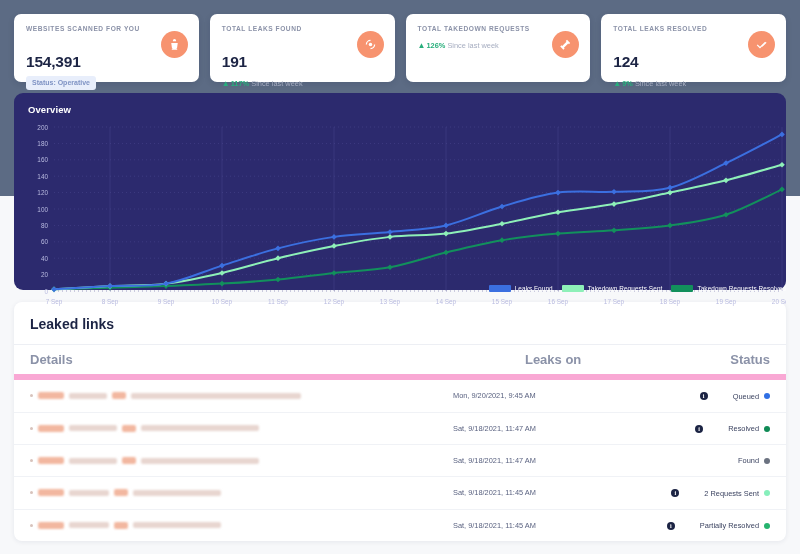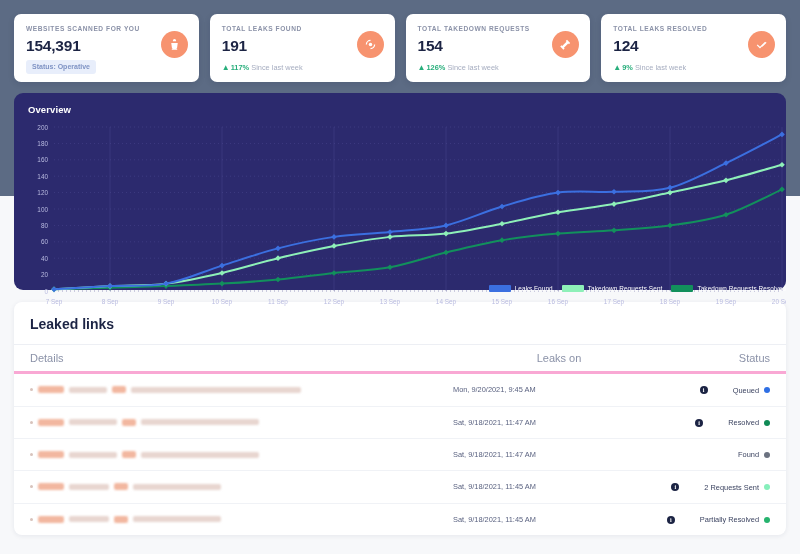--- a/index.html
+++ b/index.html
@@ -30,21 +30,21 @@
     padding: 10px 12px;
     position: relative;
     box-shadow: 0 2px 6px rgba(20,25,60,.12);
   }
   .stat-label {
     font-size: 6.6px; letter-spacing: .55px; font-weight: 700;
     color: #8b92a8; text-transform: uppercase; line-height: 9px;
   }
   .stat-value {
     font-size: 15.5px; font-weight: 700; color: #1c2444;
-    margin-top: 4px; line-height: 18px; letter-spacing: -.2px;
+    margin-top: 20px; line-height: 18px; letter-spacing: -.2px;
   }
   .stat-sub { margin-top: 6px; font-size: 7.4px; line-height: 14px; }
   .stat-sub .pct { color: #27ae7b; font-weight: 700; }
   .stat-sub .since { color: #a6adc0; }
   .arrow-up {
     display: inline-block; color: #27ae7b; font-size: 8px;
     transform: translateY(-0.5px); margin-right: 1px;
   }
   .status-pill {
     display: inline-block; margin-top: 5px;
@@ -89,23 +89,23 @@
     border-radius: 8px;
     box-shadow: 0 1px 5px rgba(30,40,80,.08);
     overflow: hidden;
   }
   .table-title {
     font-size: 14px; font-weight: 700; color: #1c2444;
     padding: 14px 16px 12px 16px;
   }
   table { width: 100%; border-collapse: collapse; }
   thead th {
-    font-size: 11px; font-weight: 400; color: #8b92a8;
+    font-size: 13px; font-weight: 700; color: #8b92a8;
     text-align: left; padding: 7px 16px; border-top: 1px solid #edeff4;
-    border-bottom: 3px solid #f9a8d4;
+    border-bottom: 6px solid #f9a8d4;
   }
   thead th.c-found, thead th.c-status { text-align: right; }
   tbody td {
     padding: 11px 16px; border-bottom: 1px solid #f0f2f6;
     font-size: 7.4px; color: #4b5470; vertical-align: middle;
   }
   tbody tr:last-child td { border-bottom: none; }
   td.c-found { text-align: left; color: #5a6280; white-space: nowrap; }
   td.c-status { text-align: right; white-space: nowrap; }
 
@@ -170,21 +170,20 @@
       <div class="stat-icon">
         <svg viewBox="0 0 24 24" aria-hidden="true">
           <circle cx="12" cy="12" r="3.2"></circle>
           <path d="M12 3.2a8.8 8.8 0 0 0-8.8 8.8h2.4A6.4 6.4 0 0 1 12 5.6V3.2zm0 17.6a8.8 8.8 0 0 0 8.8-8.8h-2.4a6.4 6.4 0 0 1-6.4 6.4v2.4z"></path>
         </svg>
       </div>
     </div>
 
     <div class="stat-card">
       <div class="stat-label">TOTAL TAKEDOWN REQUESTS</div>
-      <div class="stat-value">154</div>
       <div class="stat-sub">
         <span class="arrow-up">▲</span><span class="pct">126%</span>
         <span class="since">Since last week</span>
       </div>
       <div class="stat-icon">
         <svg viewBox="0 0 24 24" aria-hidden="true">
           <path d="M14.8 3.4l5.8 5.8-2.3 2.3-1.3-1.3-7.9 7.9 1.3 1.3-2.3 2.3-5.8-5.8 2.3-2.3 1.3 1.3 7.9-7.9-1.3-1.3 2.3-2.3z"></path>
         </svg>
       </div>
     </div>

